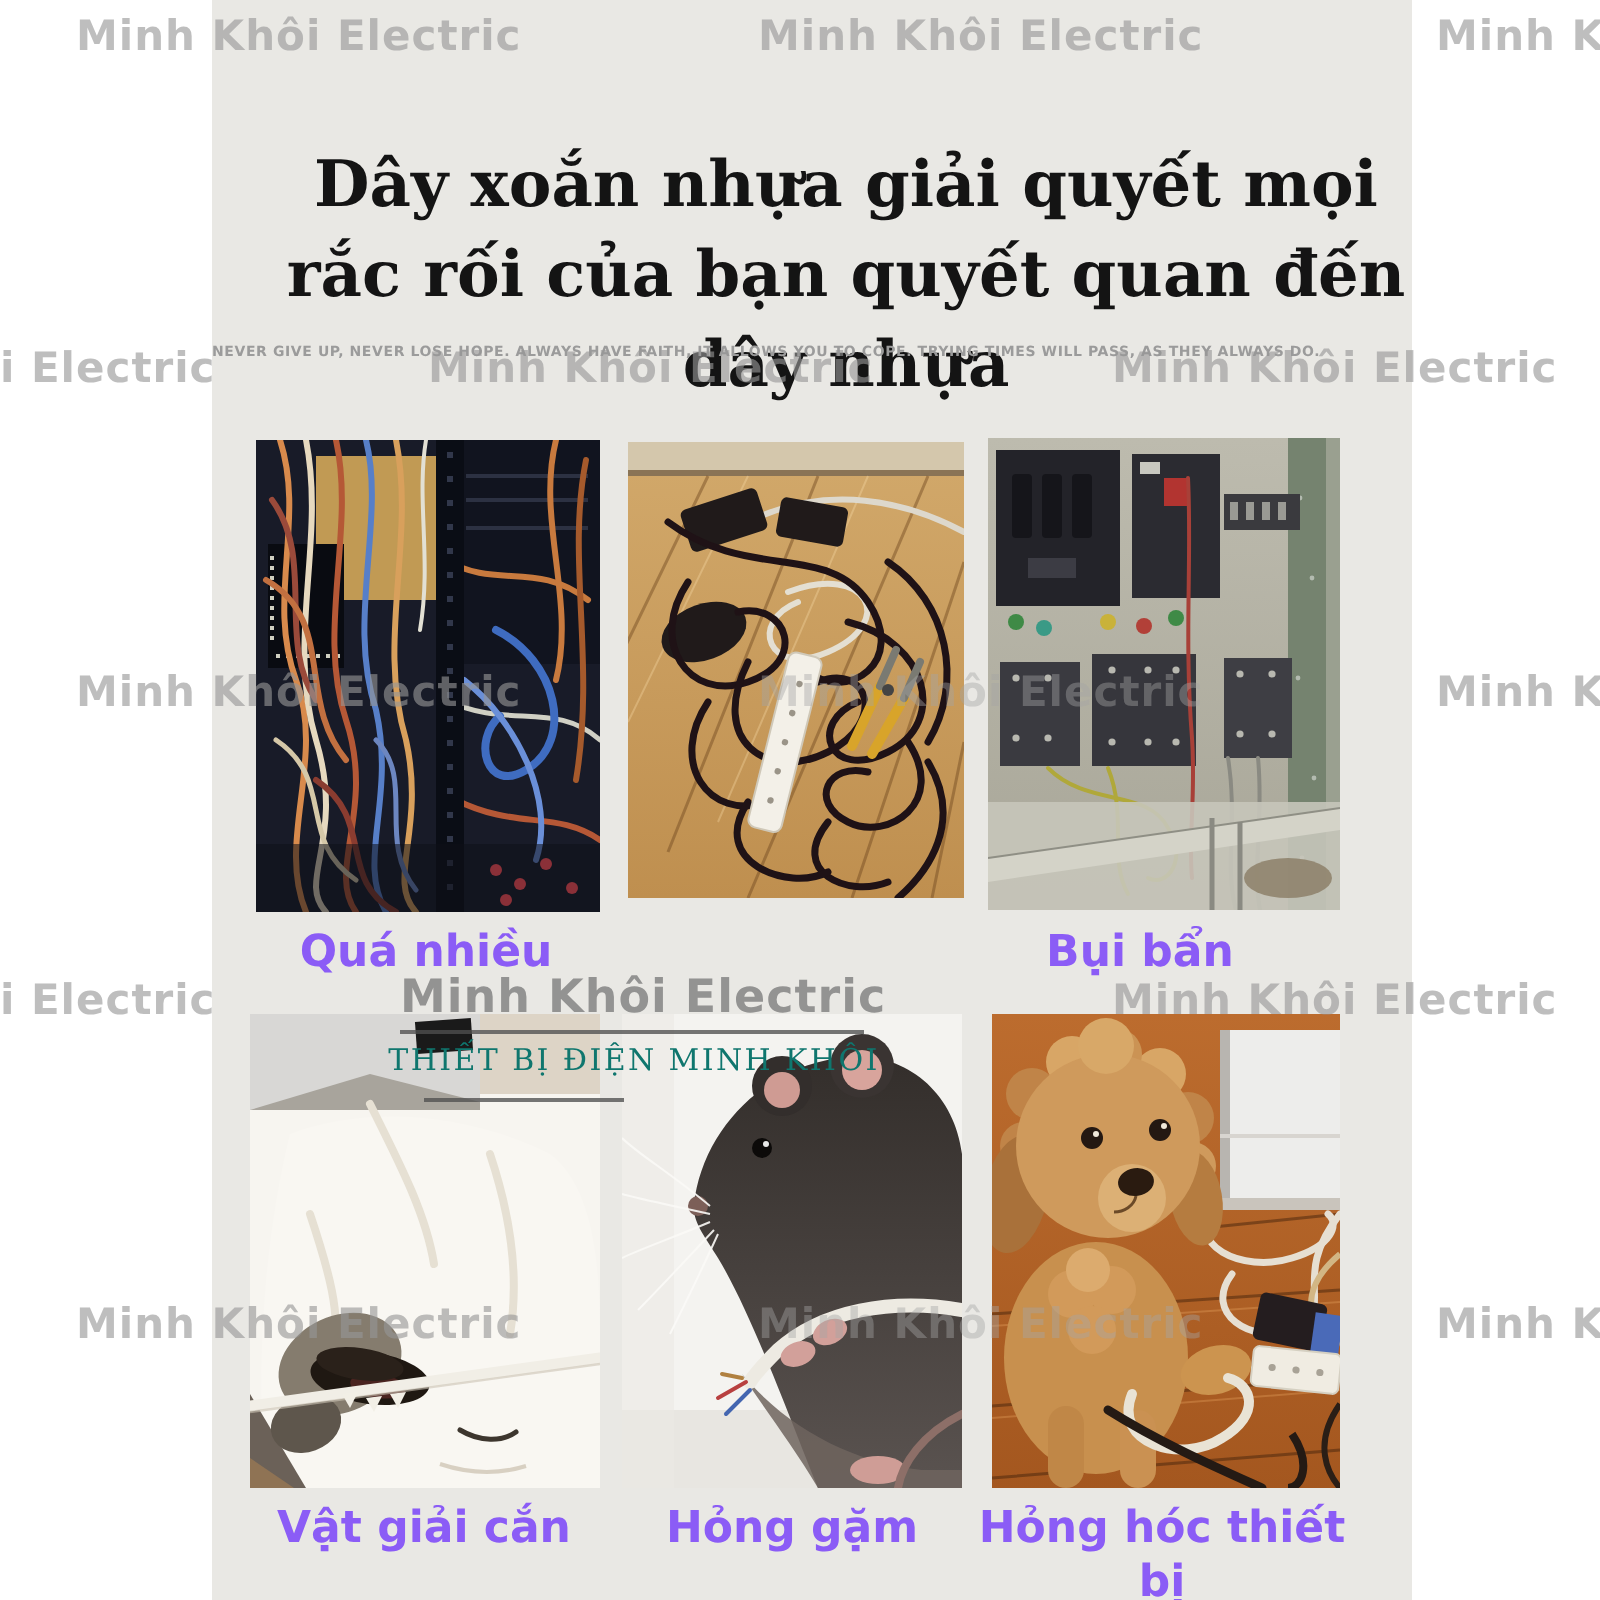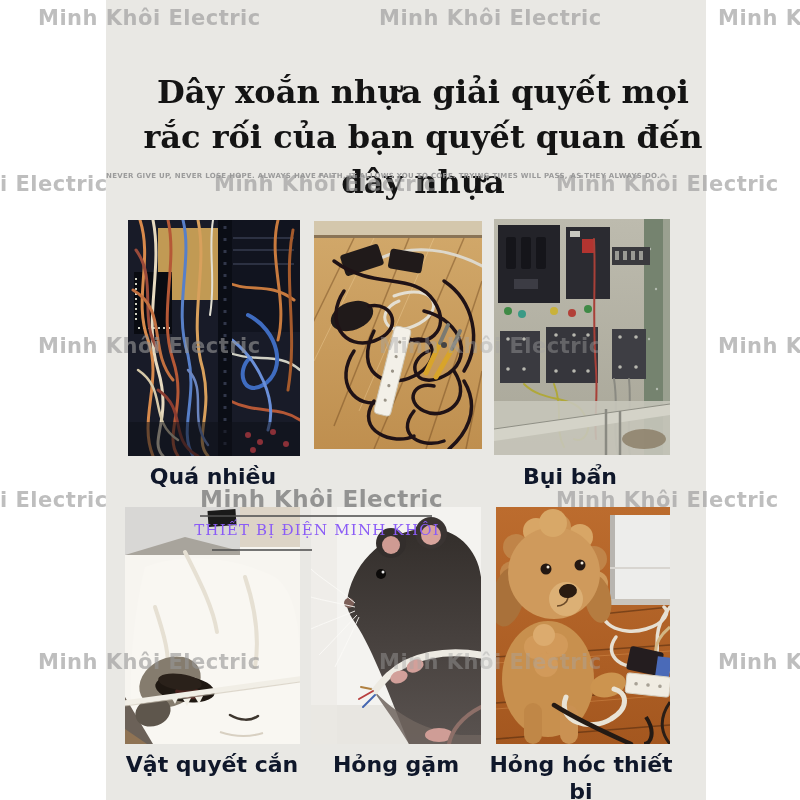--- a/index.html
+++ b/index.html
@@ -14,27 +14,27 @@
   
   .subtitle{position:absolute;left:106px;top:172px;width:600px;text-align:left;z-index:4;
             font-size:7px;line-height:9px;font-weight:700;letter-spacing:.3px;color:#9b9b9b;}
   
   .wm{position:absolute;white-space:nowrap;z-index:6;pointer-events:none;
       font-size:21px;color:rgba(150,150,150,.62);letter-spacing:.5px;font-weight:bold;}
   .wm-faint{color:rgba(165,165,165,.42);}
   .wm-brand{font-size:23px;color:rgba(125,125,125,.8);}
   .brand-line{position:absolute;background:rgba(80,80,80,.78);z-index:6;}
   .brand-tagline{position:absolute;left:192px;top:521px;width:250px;text-align:center;z-index:6;
-                 font-family:"DejaVu Serif",serif;font-size:15px;letter-spacing:1.2px;color:#8b5cf6;}
+                 font-family:"DejaVu Serif",serif;font-size:15px;letter-spacing:1.2px;color:#0f766e;}
   
   .photo{position:absolute;margin:0;padding:0;z-index:2;}
   .photo svg{display:block;}
   
   .cap{position:absolute;width:200px;text-align:center;z-index:3;
-       font-size:22px;line-height:27px;font-weight:700;color:#0f172a;}
+       font-size:22px;line-height:27px;font-weight:700;color:#8b5cf6;}
   .cap-wrap{width:192px;}
 </style>
 </head>
 <body>
 
 <div class="poster">
   <div class="panel"></div>
 
   <h1 class="title">
     <span>Dây xoắn nhựa giải quyết mọi</span>
@@ -358,21 +358,21 @@
       <ellipse cx="112" cy="178" rx="18" ry="12" fill="#cc944f" transform="rotate(-15 112 178)"></ellipse>
       <path d="M70,190 C60,215 95,225 115,212 C135,200 130,185 118,182" stroke="#e9e3d5" stroke-width="5" fill="none" stroke-linecap="round"></path>
       <path d="M58,198 C85,215 115,228 135,237" stroke="#241a14" stroke-width="4.5" fill="none" stroke-linecap="round"></path>
       <path d="M174,195 C160,215 168,230 174,237" stroke="#2a1e16" stroke-width="3" fill="none"></path>
       <path d="M150,210 C160,225 155,237 148,237" stroke="#241a14" stroke-width="4" fill="none"></path>
     </svg>
   </figure>
 
   <div class="cap" style="left:113px;top:463px">Quá nhiều</div>
   <div class="cap" style="left:470px;top:463px">Bụi bẩn</div>
-  <div class="cap" style="left:112px;top:751px">Vật quyết cắn</div>
+  <div class="cap" style="left:112px;top:751px">Vật giải cắn</div>
   <div class="cap" style="left:296px;top:751px">Hỏng gặm</div>
   <div class="cap cap-wrap" style="left:485px;top:751px">Hỏng hóc thiết bị</div>
 
   <span class="wm" style="left:38px;top:6px">Minh Khôi Electric</span>
   <span class="wm" style="left:379px;top:6px">Minh Khôi Electric</span>
   <span class="wm" style="left:718px;top:6px">Minh Khôi Electric</span>
   <span class="wm" style="left:-115px;top:172px">Minh Khôi Electric</span>
   <span class="wm" style="left:214px;top:172px">Minh Khôi Electric</span>
   <span class="wm" style="left:556px;top:172px">Minh Khôi Electric</span>
   <span class="wm" style="left:38px;top:334px">Minh Khôi Electric</span>

